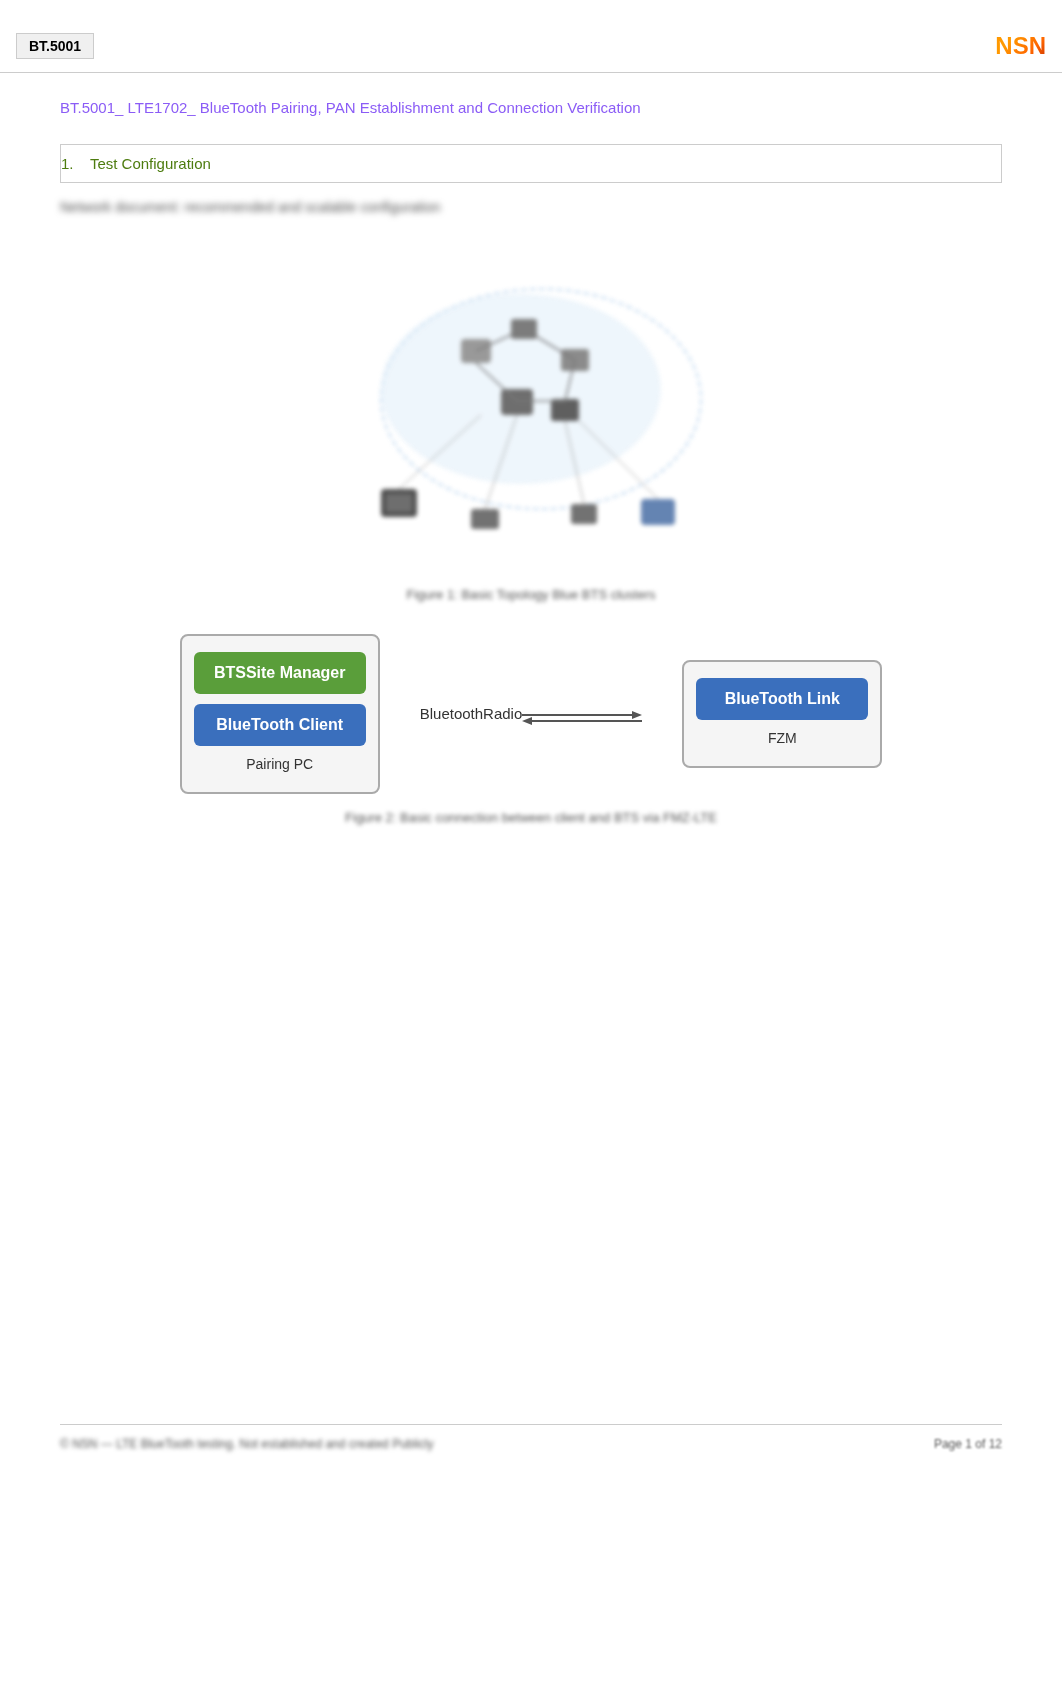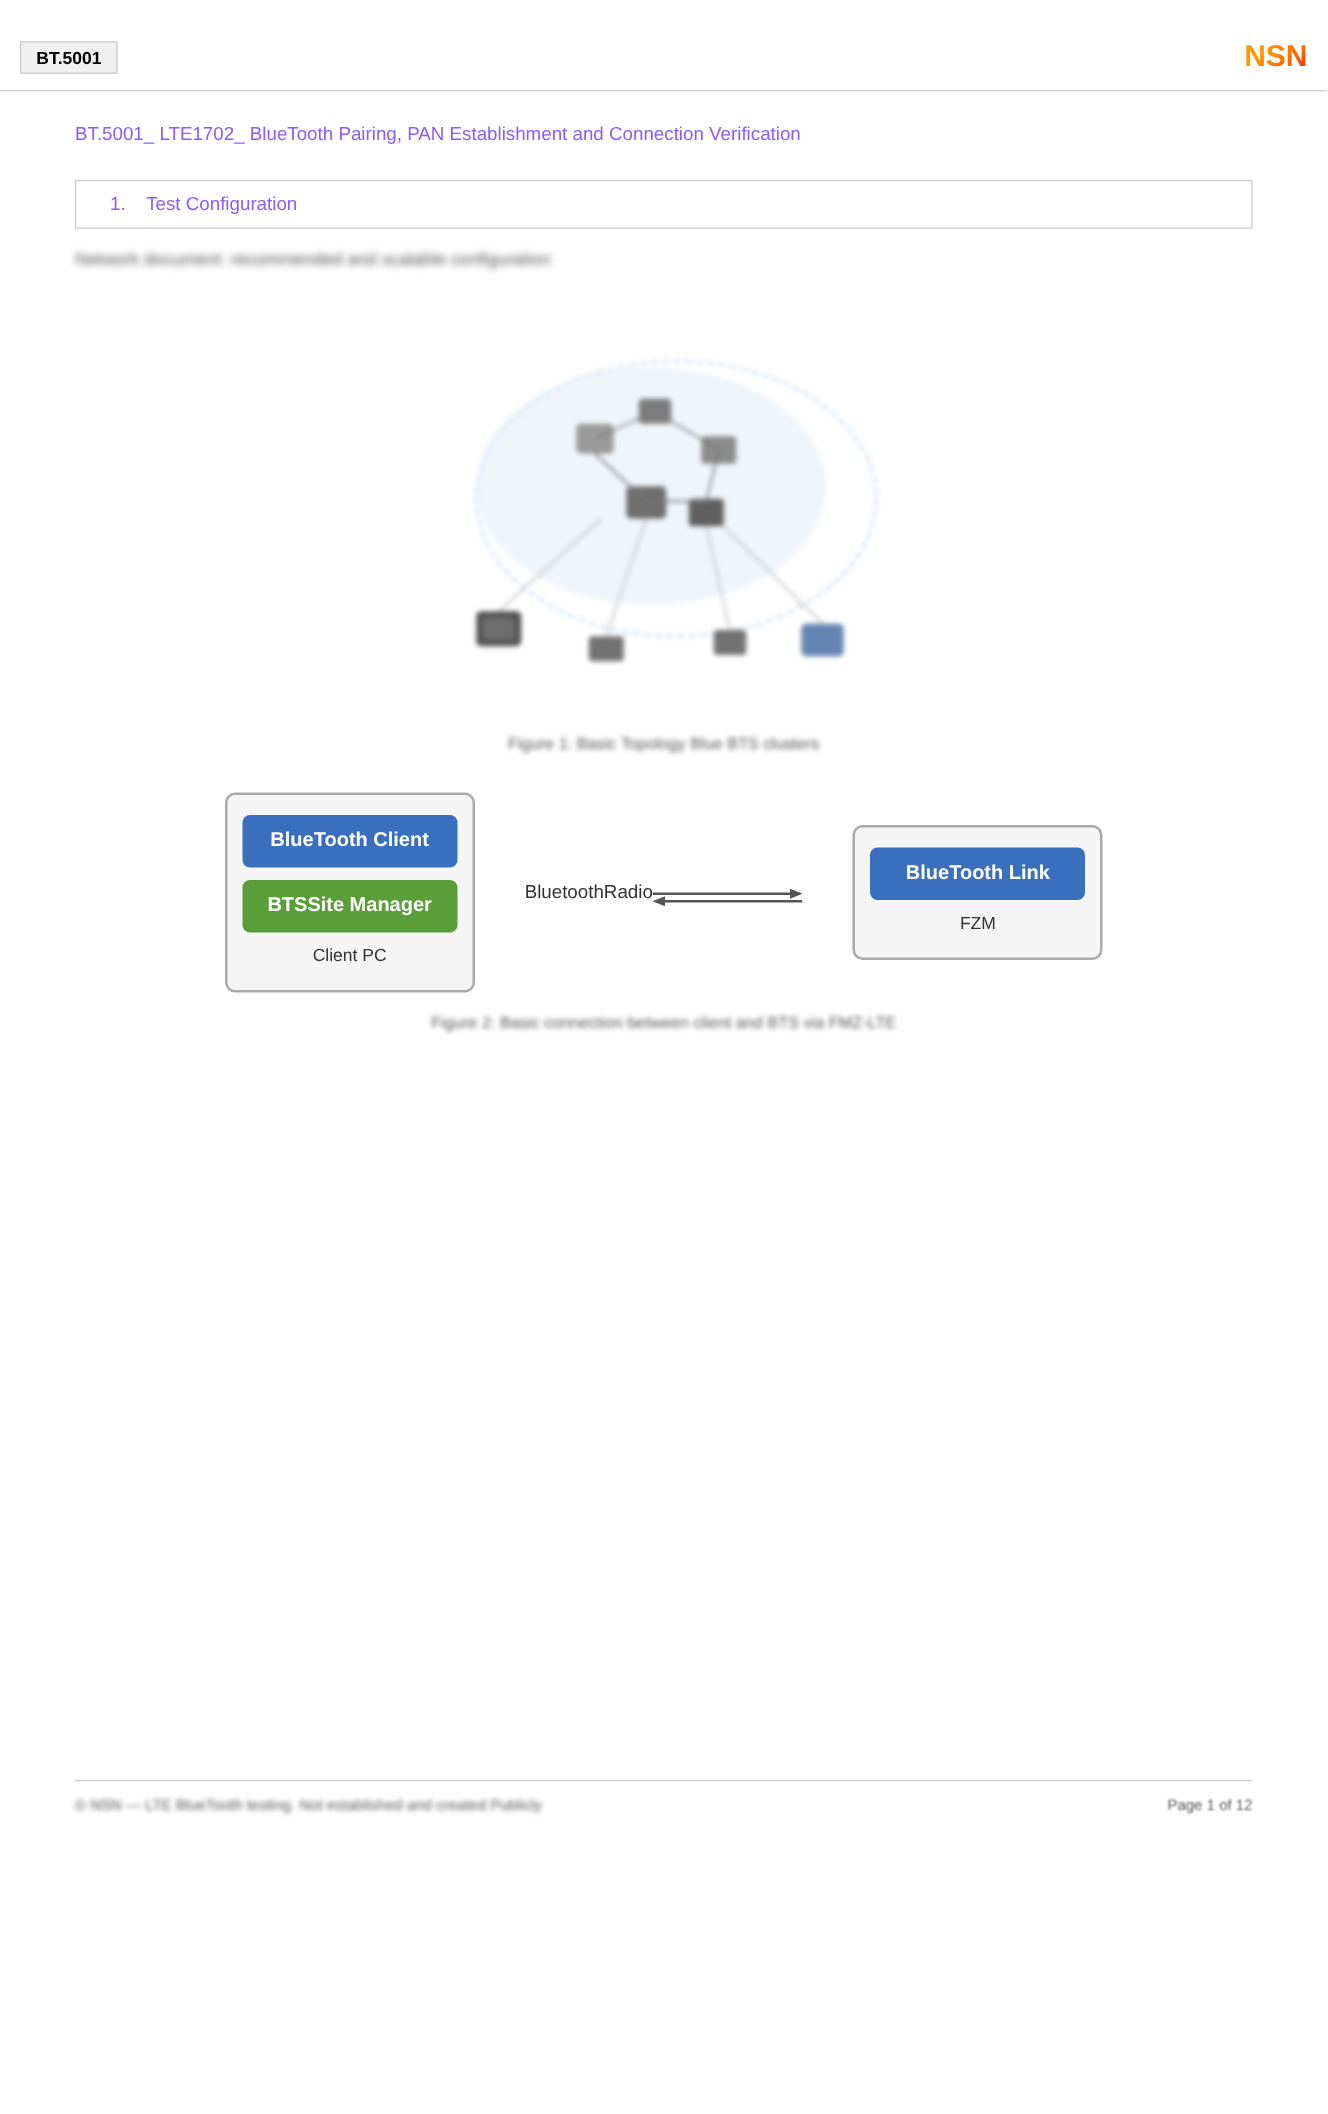--- a/index.html
+++ b/index.html
@@ -51,24 +51,24 @@
     .doc-title {
       font-size: 15px;
       color: #8b5cf6;
       margin-bottom: 24px;
       line-height: 1.5;
     }
 
     
     .section-box {
       border: 1px solid #ccc;
-      padding: 10px 27px;
+      padding: 10px 0;
       margin-bottom: 16px;
       font-size: 15px;
-      color: #8b5cf6;
+      color: #4d7c0f;
     }
 
     
     .blurred-text {
       filter: blur(3px);
       color: #555;
       font-size: 14px;
       margin-bottom: 24px;
       user-select: none;
     }
@@ -242,23 +242,23 @@
         <line x1="164" y1="270" x2="196" y2="176" stroke="#999" stroke-width="1"></line>
         <line x1="263" y1="265" x2="244" y2="182" stroke="#999" stroke-width="1"></line>
       </svg>
     </div>
     <div class="diagram-caption">Figure 1: Basic Topology Blue BTS clusters</div>
   </div>
 
   <div class="arch-diagram">
 
     <div class="arch-box">
+      <span class="arch-inner-btn btn-green">BTSSite Manager</span>
       <span class="arch-inner-btn btn-blue">BlueTooth Client</span>
-      <span class="arch-inner-btn btn-green">BTSSite Manager</span>
-      <div class="arch-box-label">Client PC</div>
+      <div class="arch-box-label">Pairing PC</div>
     </div>
 
     <div class="bt-link-area">
       <div class="link-label">Bluetooth</div>
       <div class="link-label">Radio</div>
       <div style="display:flex;align-items:center;gap:0;margin-top:8px;">
         <svg width="120" height="20" viewBox="0 0 120 20" xmlns="http://www.w3.org/2000/svg">
           <line x1="0" y1="7" x2="110" y2="7" stroke="#555" stroke-width="2"></line>
           <polygon points="110,3 120,7 110,11" fill="#555"></polygon>
           <line x1="120" y1="13" x2="10" y2="13" stroke="#555" stroke-width="2"></line>

